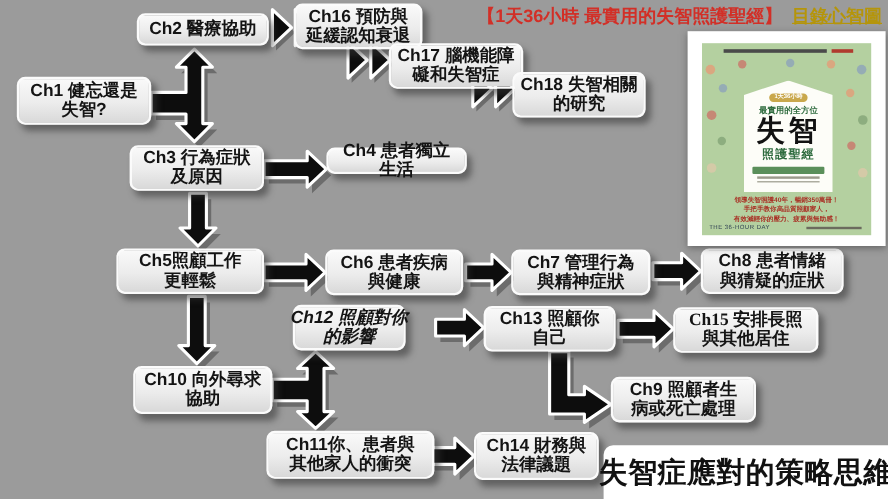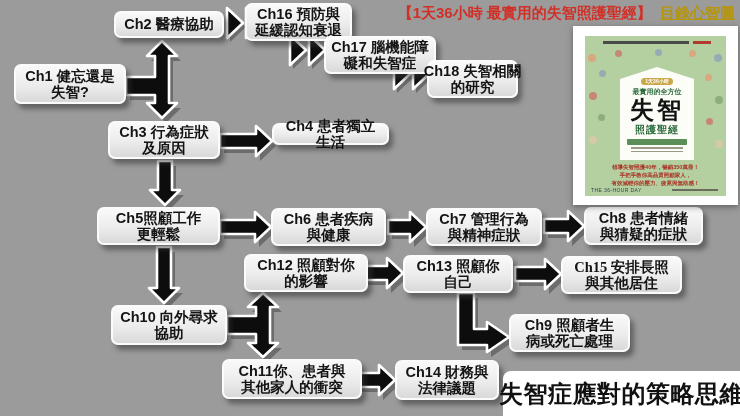--- a/index.html
+++ b/index.html
@@ -170,21 +170,21 @@
     <span>Ch2 醫療協助</span>
   </div>
   <div class="node" style="left:245px;top:3px;width:107px;height:38px;">
     <span>Ch16 預防與</span>
     <span>延緩認知衰退</span>
   </div>
   <div class="node" style="left:324px;top:36px;width:112px;height:38px;">
     <span>Ch17 腦機能障</span>
     <span>礙和失智症</span>
   </div>
-  <div class="node" style="left:427px;top:60px;width:91px;height:38px;">
+  <div class="node" style="left:427px;top:60px;width:111px;height:38px;">
     <span>Ch18 失智相關</span>
     <span>的研究</span>
   </div>
   <div class="node" style="left:108px;top:121px;width:112px;height:38px;">
     <span>Ch3 行為症狀</span>
     <span>及原因</span>
   </div>
   <div class="node" style="left:272px;top:123px;width:117px;height:22px;">
     <span>Ch4 患者獨立</span>
     <span>生活</span>
@@ -198,21 +198,21 @@
     <span>與健康</span>
   </div>
   <div class="node" style="left:426px;top:208px;width:116px;height:38px;">
     <span>Ch7 管理行為</span>
     <span>與精神症狀</span>
   </div>
   <div class="node" style="left:584px;top:207px;width:119px;height:38px;">
     <span>Ch8 患者情緒</span>
     <span>與猜疑的症狀</span>
   </div>
-  <div class="node" style="left:244px;top:254px;width:124px;height:38px;">
+  <div class="node" style="left:244px;top:254px;width:94px;height:38px;font-style:italic;">
     <span>Ch12 照顧對你</span>
     <span>的影響</span>
   </div>
   <div class="node" style="left:403px;top:255px;width:110px;height:38px;">
     <span>Ch13 照顧你</span>
     <span>自己</span>
   </div>
   <div class="node" style="left:561px;top:256px;width:121px;height:38px;font-family:Liberation Serif, serif;">
     <span>Ch15 安排長照</span>
     <span>與其他居住</span>

